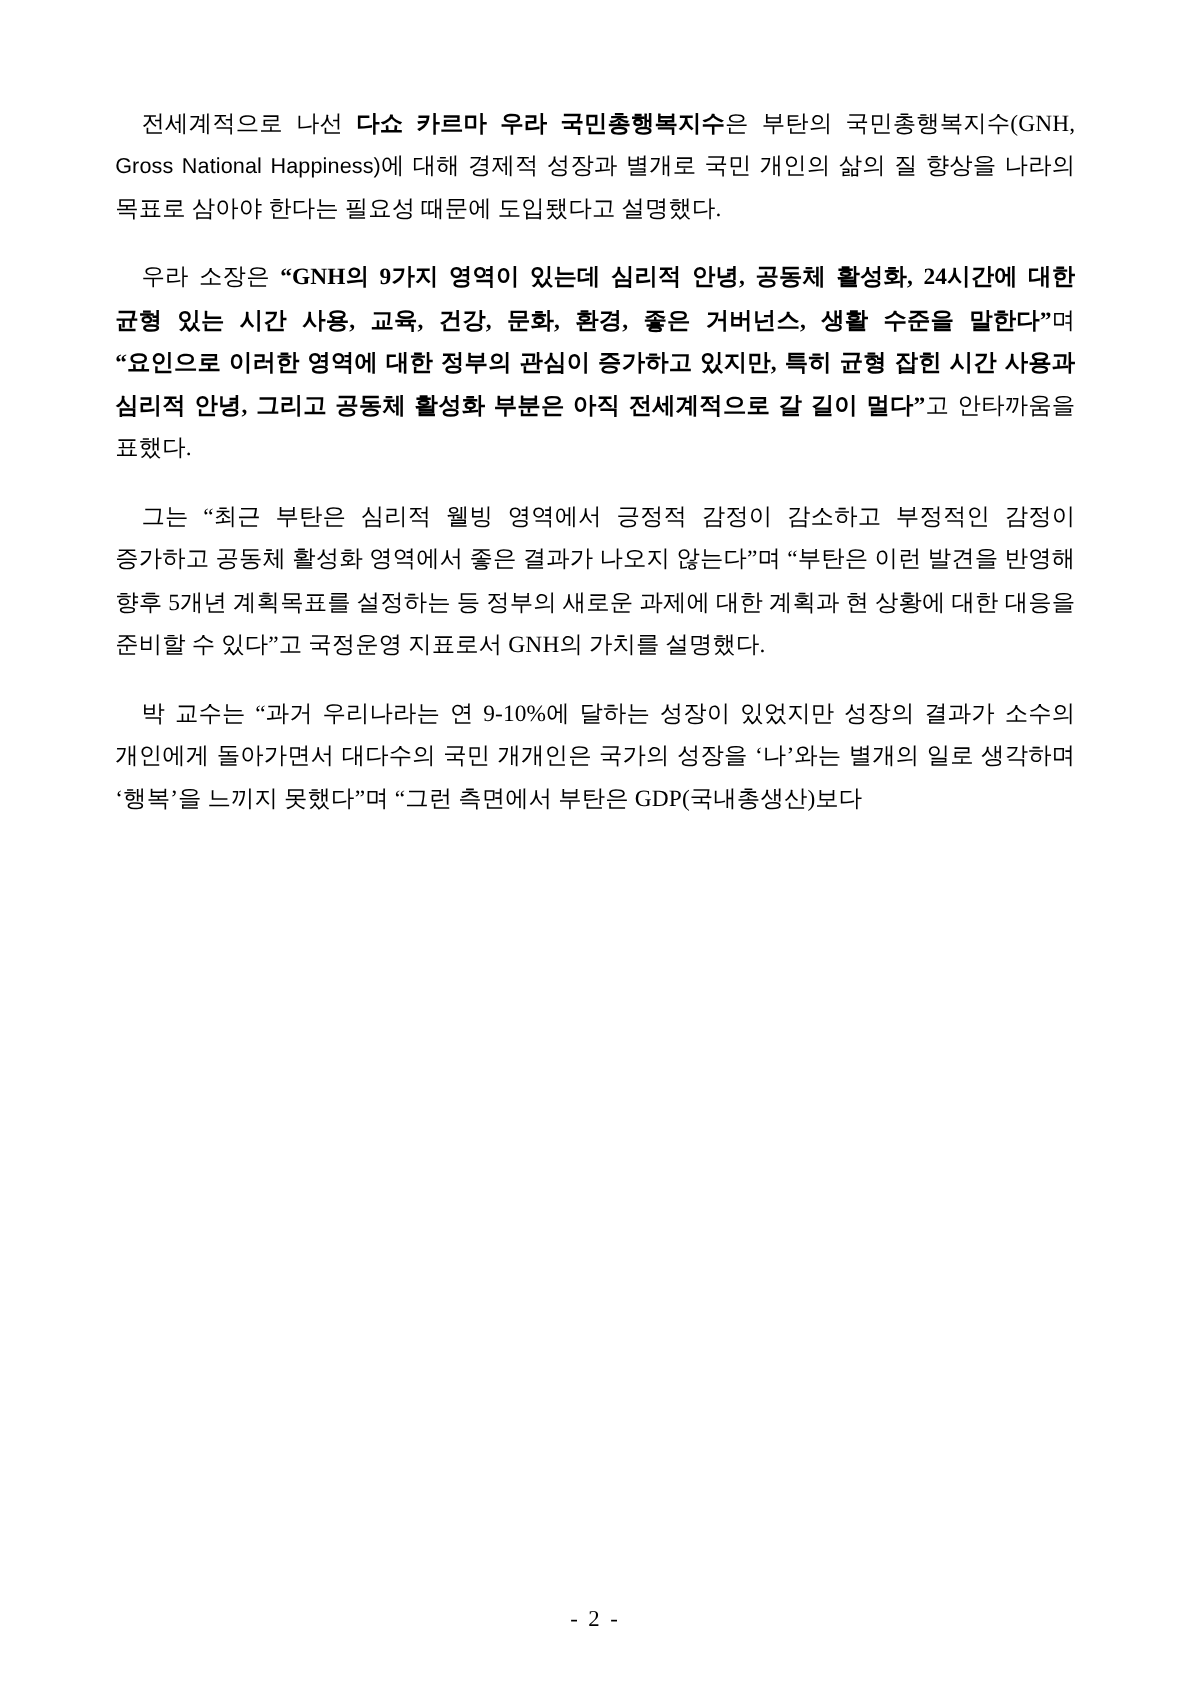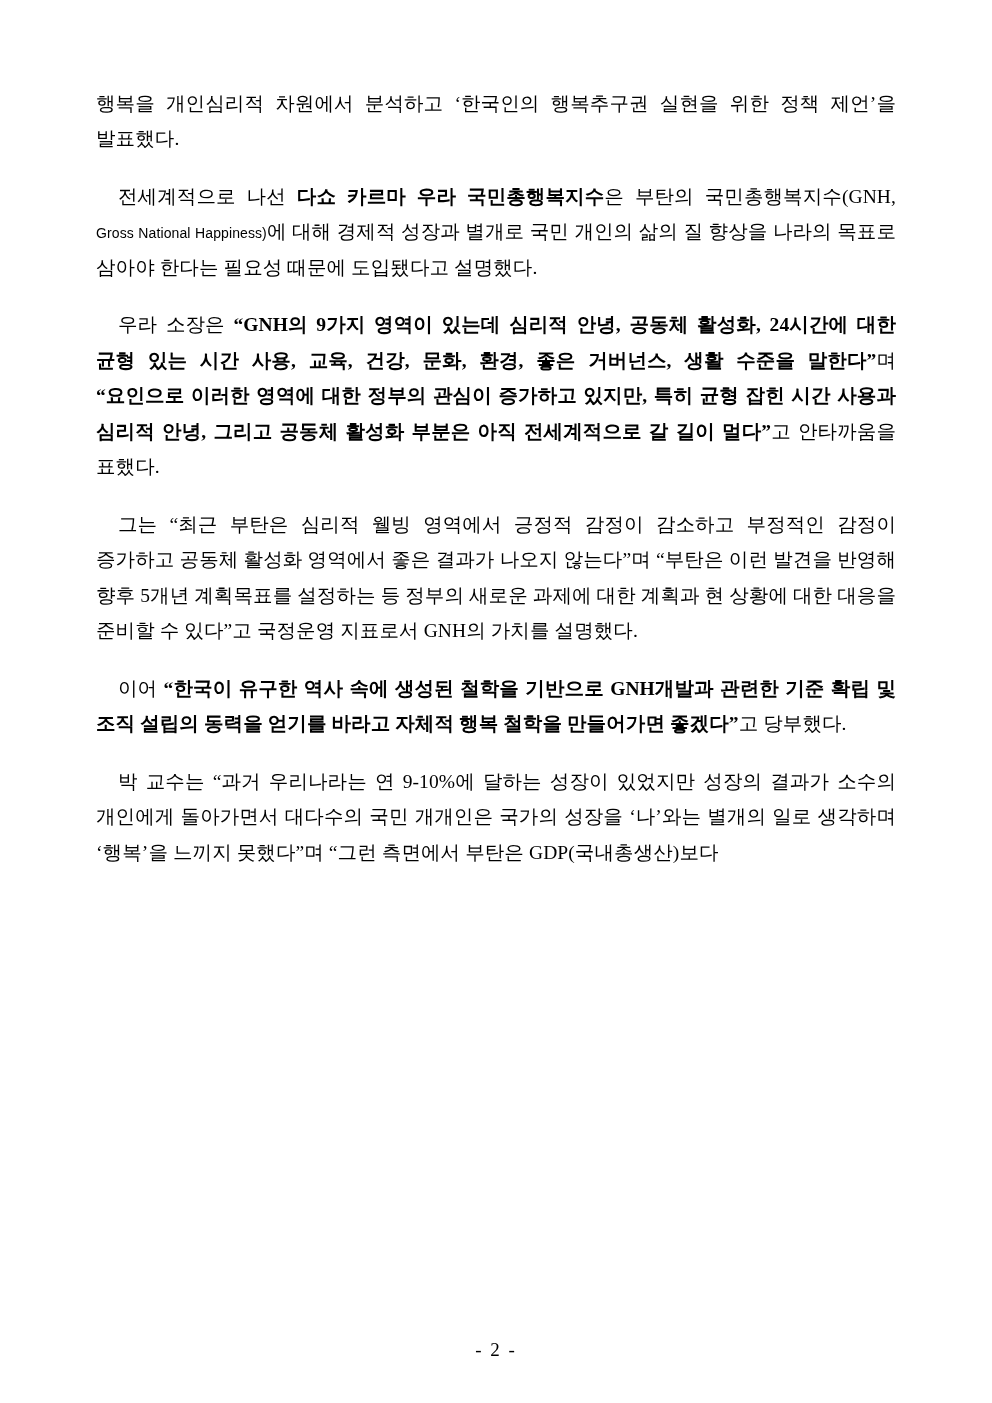--- a/index.html
+++ b/index.html
@@ -33,61 +33,55 @@
     text-indent: 0;
   }
   p.para.indent {
     text-indent: 22px;
   }
   .b {
     font-weight: bold;
   }
   .sans {
     font-family: "Liberation Sans", "DejaVu Sans", sans-serif;
-    font-size: 14px;
+    font-size: 18px;
   }
   .footer {
     position: absolute;
     left: 0;
     right: 0;
     bottom: 42px;
     text-align: center;
     font-size: 19px;
     font-family: "Liberation Serif", "DejaVu Serif", serif;
     letter-spacing: 2px;
   }
 </style>
 </head>
 <body>
 
 <div class="page">
 
   <div class="doc-body">
 
-    <p class="para">
-      <span>행복을 개인심리적 차원에서 분석하고 ‘한국인의 행복추구권 실현을 위한 정책 제언’을 발표했다.</span>
-    </p>
 
 
 
     <p class="para indent">
       <span>전세계적으로 나선 </span><span class="b">다쇼 카르마 우라 국민총행복지수</span><span>은 부탄의 국민총행복지수(GNH, </span><span class="sans">Gross National Happiness)</span><span>에 대해 경제적 성장과 별개로 국민 개인의 삶의 질 향상을 나라의 목표로 삼아야 한다는 필요성 때문에 도입됐다고 설명했다.</span>
     </p>
 
     <p class="para indent">
       <span>우라 소장은 </span><span class="b">“GNH의 9가지 영역이 있는데 심리적 안녕, 공동체 활성화, 24시간에 대한 균형 있는 시간 사용, 교육, 건강, 문화, 환경, 좋은 거버넌스, 생활 수준을 말한다”</span><span>며 </span><span class="b">“요인으로 이러한 영역에 대한 정부의 관심이 증가하고 있지만, 특히 균형 잡힌 시간 사용과 심리적 안녕, 그리고 공동체 활성화 부분은 아직 전세계적으로 갈 길이 멀다”</span><span>고 안타까움을 표했다.</span>
     </p>
 
     <p class="para indent">
       <span>그는 “최근 부탄은 심리적 웰빙 영역에서 긍정적 감정이 감소하고 부정적인 감정이 증가하고 공동체 활성화 영역에서 좋은 결과가 나오지 않는다”며 “부탄은 이런 발견을 반영해 향후 5개년 계획목표를 설정하는 등 정부의 새로운 과제에 대한 계획과 현 상황에 대한 대응을 준비할 수 있다”고 국정운영 지표로서 GNH의 가치를 설명했다.</span>
     </p>
 
-    <p class="para indent">
-      <span>이어 </span><span class="b">“한국이 유구한 역사 속에 생성된 철학을 기반으로 GNH개발과 관련한 기준 확립 및 조직 설립의 동력을 얻기를 바라고 자체적 행복 철학을 만들어가면 좋겠다”</span><span>고 당부했다.</span>
-    </p>
 
 
     <p class="para indent">
       <span>박 교수는 “과거 우리나라는 연 9-10%에 달하는 성장이 있었지만 성장의 결과가 소수의 개인에게 돌아가면서 대다수의 국민 개개인은 국가의 성장을 ‘나’와는 별개의 일로 생각하며 ‘행복’을 느끼지 못했다”며 “그런 측면에서 부탄은 GDP(국내총생산)보다</span>
     </p>
 
   </div>
 
   <div class="footer">- 2 -</div>
 

